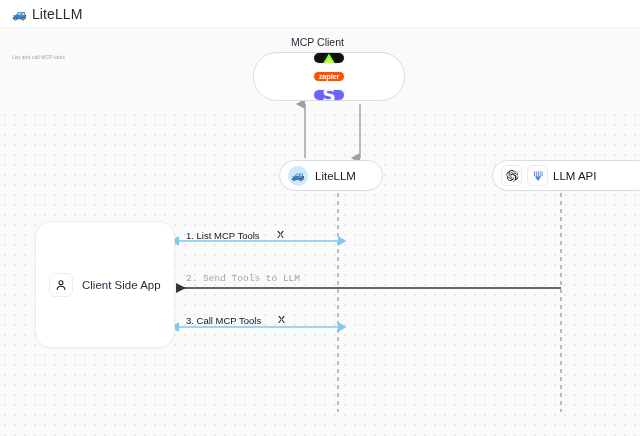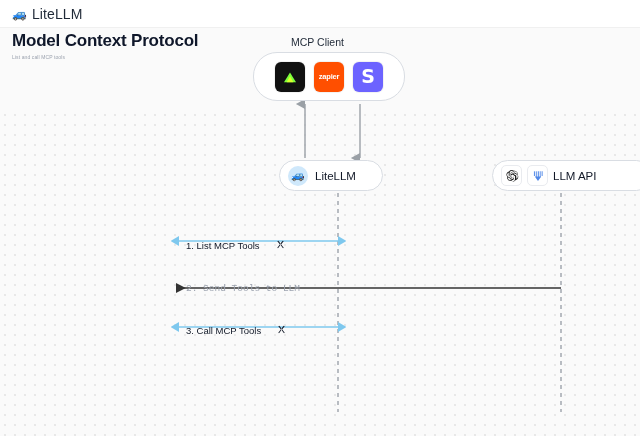--- a/index.html
+++ b/index.html
@@ -114,20 +114,21 @@
     width: 152px;
     height: 49px;
     border: 1px solid #d9dde3;
     border-radius: 24px;
     background: #ffffff;
     display: flex;
     align-items: center;
     justify-content: center;
     gap: 9px;
     box-sizing: border-box;
+    flex-direction: column;
   }
   .tool-tile {
     width: 30px;
     height: 30px;
     border-radius: 6px;
     display: flex;
     align-items: center;
     justify-content: center;
     box-sizing: border-box;
     overflow: hidden;
@@ -239,21 +240,20 @@
   }
 
   
   .edge-label {
     position: absolute;
     font-size: 9.5px;
     white-space: nowrap;
     display: flex;
     align-items: center;
     gap: 16px;
-    margin-top: 10px;
   }
   .edge-label .txt { line-height: 1; }
   .edge-label.dark .txt { color: #111827; font-weight: 500; }
   .edge-label.muted .txt { color: #9ca3af; font-weight: 400; }
   .tools-glyph {
     font-size: 9px;
     line-height: 1;
     color: #111827;
   }
 
@@ -268,21 +268,20 @@
 
   <div class="brand-bar">
     <span class="brand-logo">🚙</span>
     <span class="brand-name">LiteLLM</span>
   </div>
 
   <div class="canvas">
     <div class="canvas-mask"></div>
   </div>
 
-  <div class="page-title">Model Context Protocol</div>
   <div class="page-subtitle">List and call MCP tools</div>
 
   <svg class="edges" viewBox="0 0 640 436">
     <defs>
       <marker id="arrBlueL" markerWidth="7" markerHeight="7" refX="6" refY="3.5" orient="auto">
         <path d="M6,0 L0,3.5 L6,7 Z" fill="#7ec8ee"></path>
       </marker>
       <marker id="arrBlueR" markerWidth="7" markerHeight="7" refX="1" refY="3.5" orient="auto">
         <path d="M1,0 L7,3.5 L1,7 Z" fill="#7ec8ee"></path>
       </marker>
@@ -348,20 +347,29 @@
           <path d="M11.6 4 L13.6 4 L13.6 16 L11.6 16 Z" opacity="0.9"></path>
           <path d="M14.9 4 L16.9 4 L16.9 14 L14.9 14 Z" opacity="0.75"></path>
           <path d="M18.2 4 L20 4 L20 12 L18.2 12 Z" opacity="0.9"></path>
           <path d="M6.5 13 L17.5 13 L12 20.5 Z"></path>
         </g>
       </svg>
     </span>
     <span class="node-label">LLM API</span>
   </div>
 
+  <div class="client-box">
+    <span class="client-icon">
+      <svg width="14" height="14" viewBox="0 0 24 24" fill="none" stroke="#111827" stroke-width="1.8" stroke-linecap="round" stroke-linejoin="round">
+        <circle cx="12" cy="8" r="3.4"></circle>
+        <path d="M5.5 19.5c0-3.3 2.9-5.4 6.5-5.4s6.5 2.1 6.5 5.4"></path>
+      </svg>
+    </span>
+    <span class="client-label">Client Side App</span>
+  </div>
 
   <div class="edge-label dark lbl-1">
     <span class="txt">1. List MCP Tools</span>
     <span class="tools-glyph">
       <svg width="9" height="9" viewBox="0 0 24 24" fill="#111827">
         <path d="M3.5 3.2 L6 2 L12.2 9.4 L10 11.6 Z"></path>
         <path d="M20.5 3.2 L18 2 L11.8 9.4 L14 11.6 Z"></path>
         <path d="M12 12.6 L16.5 19.2 L18.8 21.8 L20.4 20 L17.9 17.3 L13.6 11.4 Z"></path>
         <path d="M12 12.6 L7.5 19.2 L5.2 21.8 L3.6 20 L6.1 17.3 L10.4 11.4 Z"></path>
       </svg>

